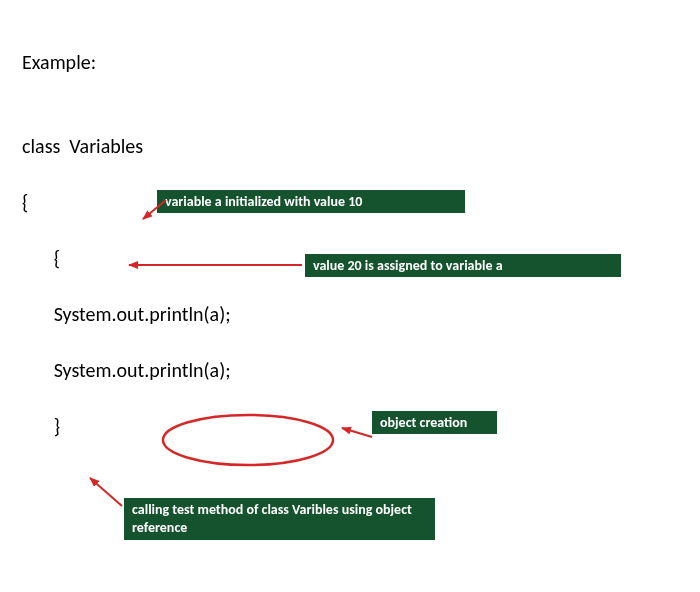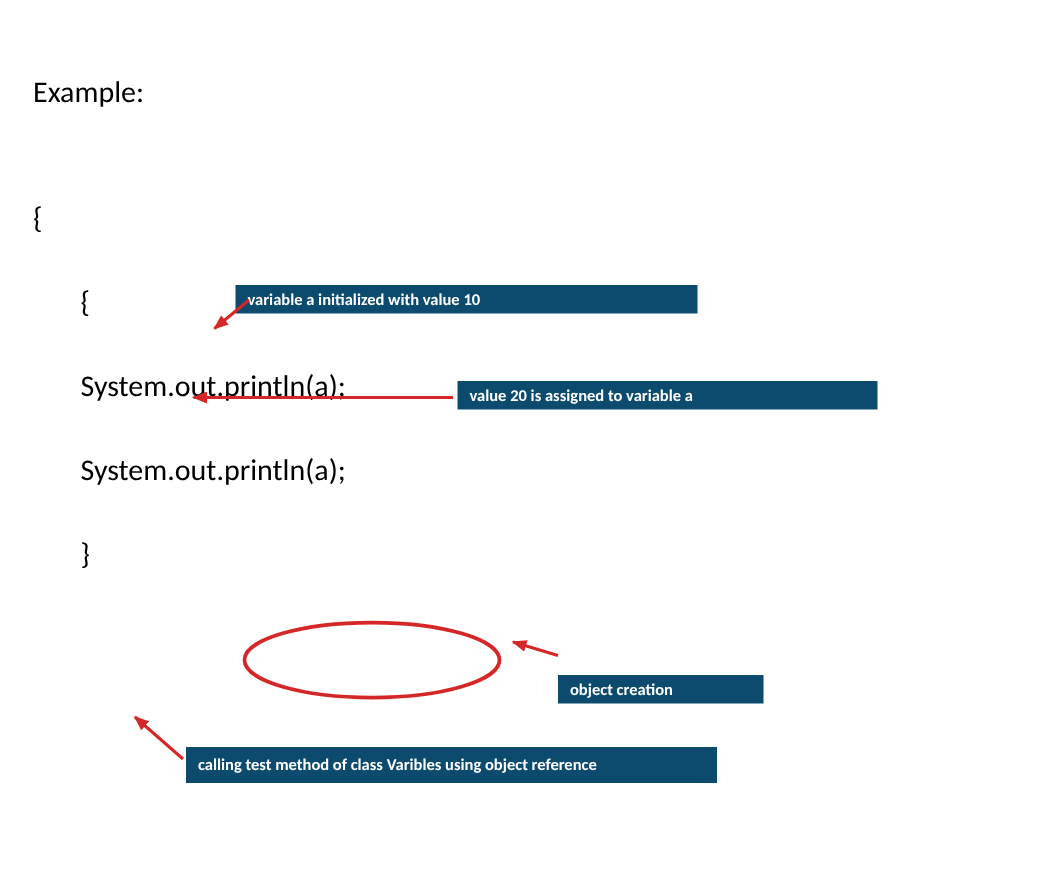--- a/index.html
+++ b/index.html
@@ -17,63 +17,64 @@
     left: 22px;
     font-size: 20px;
     line-height: 28px;
     color: #000;
     font-weight: 400;
     white-space: pre;
   }
   .code-line { display: block; }
   .callout {
     position: absolute;
-    background: #0c4a6e;
+    background: #14532d;
     color: #fff;
     font-family: Calibri, Arial, sans-serif;
-    font-size: 11px;
+    font-size: 14px;
     font-weight: 700;
     padding: 3px 8px;
     white-space: nowrap;
   }
   .callout.multi { white-space: normal; line-height: 18px; }
   svg.overlay {
     position: absolute;
     top: 0; left: 0;
     width: 700px; height: 592px;
     pointer-events: none;
   }
 </style>
 </head>
 <body>
 
 <div class="code-area">
 <span class="code-line">Example:</span>
 <span class="code-line"></span>
+<span class="code-line">class  Variables</span>
 <span class="code-line">{</span>
 <span class="code-line">       {</span>
 <span class="code-line">       System.out.println(a);</span>
 <span class="code-line">       System.out.println(a);</span>
 <span class="code-line">       }</span>
 <span class="code-line"></span>
 
 
 
 
 
 
 </div>
 
 <div class="callout" style="left:157px; top:190px; width:308px;">variable a initialized with value 10</div>
 
-<div class="callout" style="left:305px; top:254px; width:280px;">value 20 is assigned to variable a</div>
+<div class="callout" style="left:305px; top:254px; width:316px;">value 20 is assigned to variable a</div>
 
-<div class="callout" style="left:372px; top:450px; width:137px;">object creation</div>
+<div class="callout" style="left:372px; top:411px; width:125px;">object creation</div>
 
-<div class="callout multi" style="left:124px; top:498px; width:354px;">calling test method of class Varibles using object reference</div>
+<div class="callout multi" style="left:124px; top:498px; width:311px;">calling test method of class Varibles using object reference</div>
 
 <svg class="overlay">
   <defs>
     <marker id="arrowhead" markerWidth="10" markerHeight="8" refX="9" refY="4" orient="auto" markerUnits="userSpaceOnUse">
       <polygon points="0 0, 10 4, 0 8" fill="#d62728"></polygon>
     </marker>
   </defs>
 
   <line x1="166" y1="200" x2="143" y2="219" stroke="#d62728" stroke-width="2" marker-end="url(#arrowhead)"></line>
 

